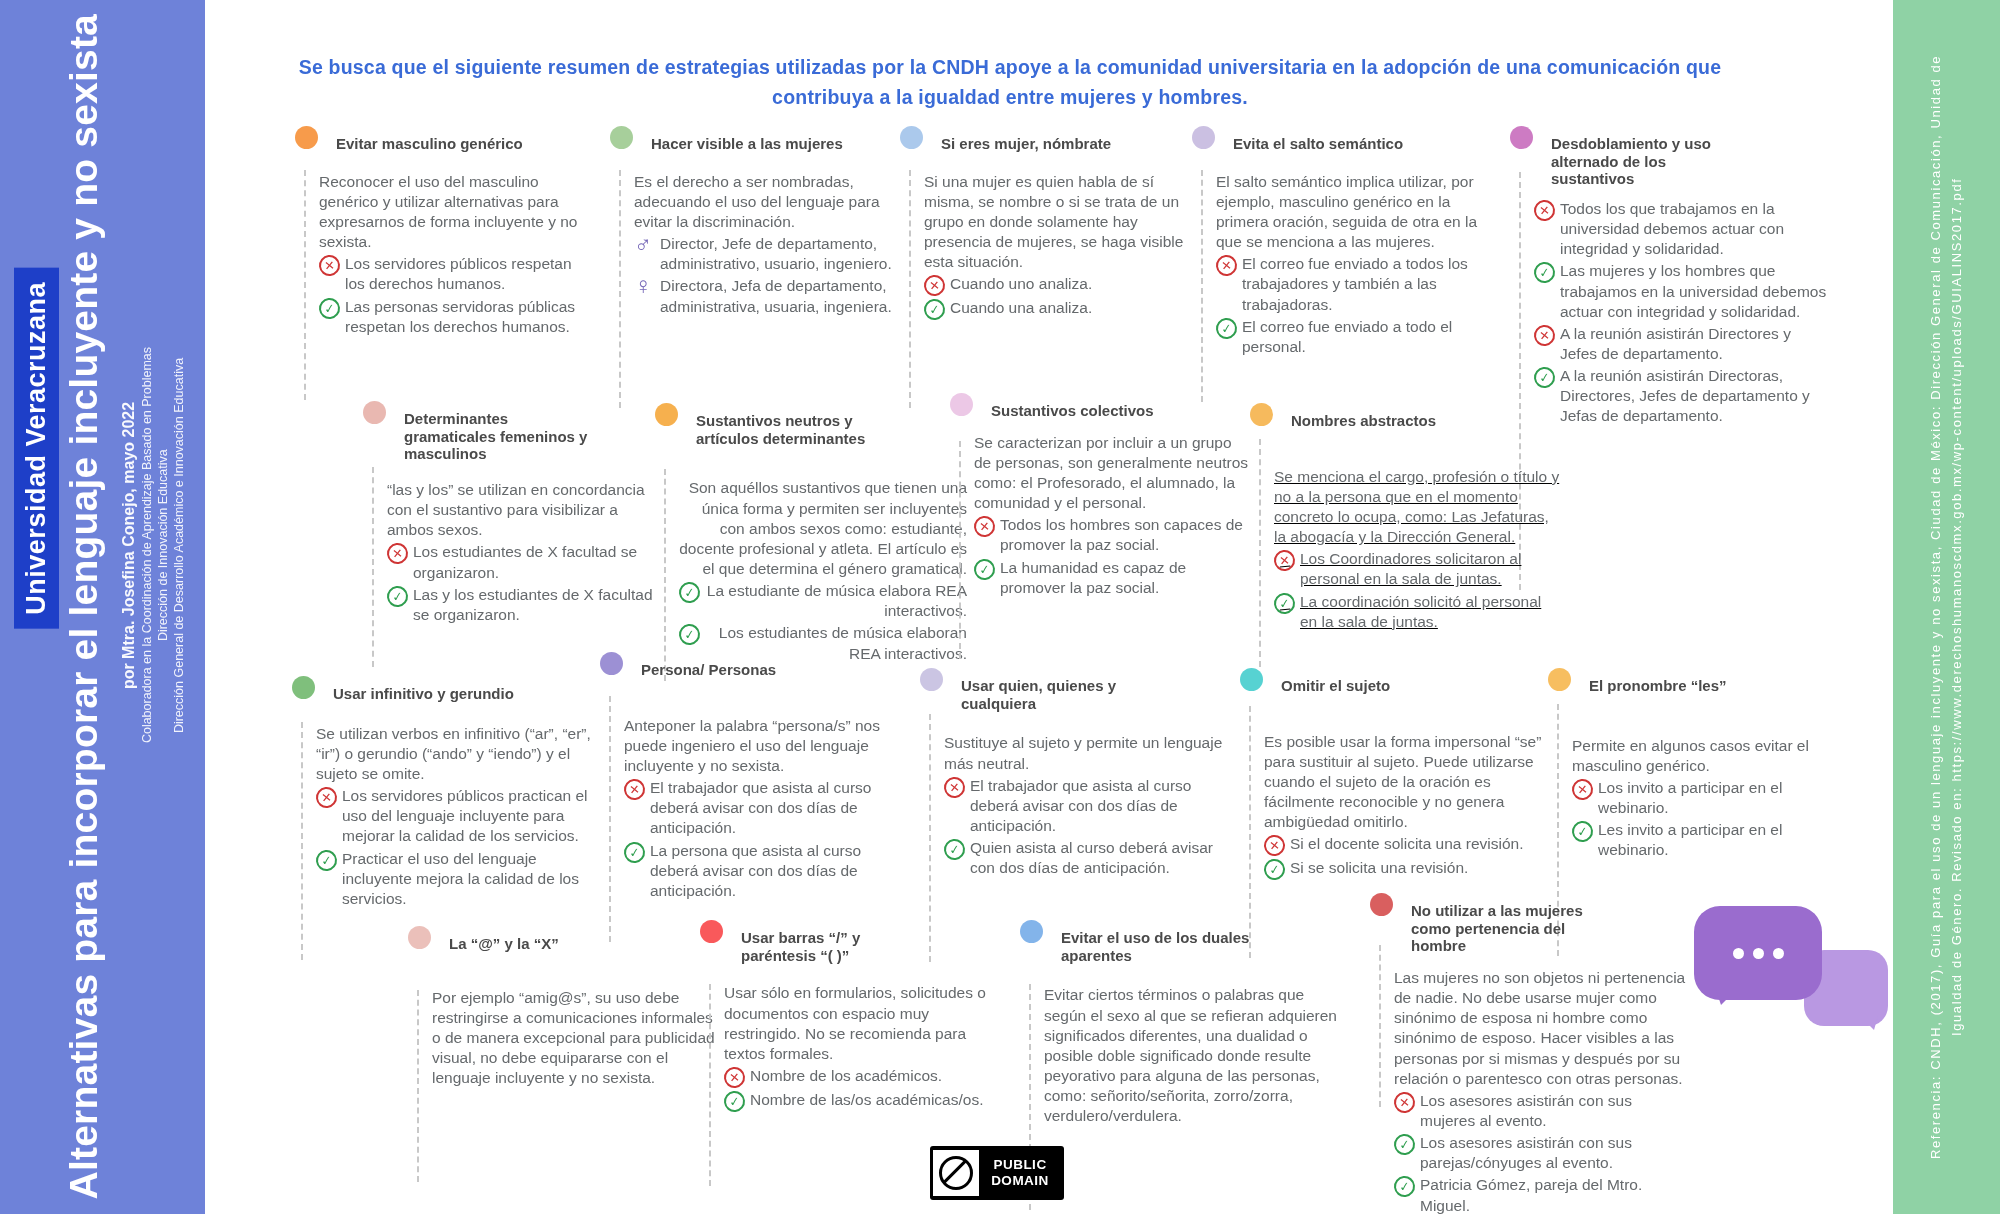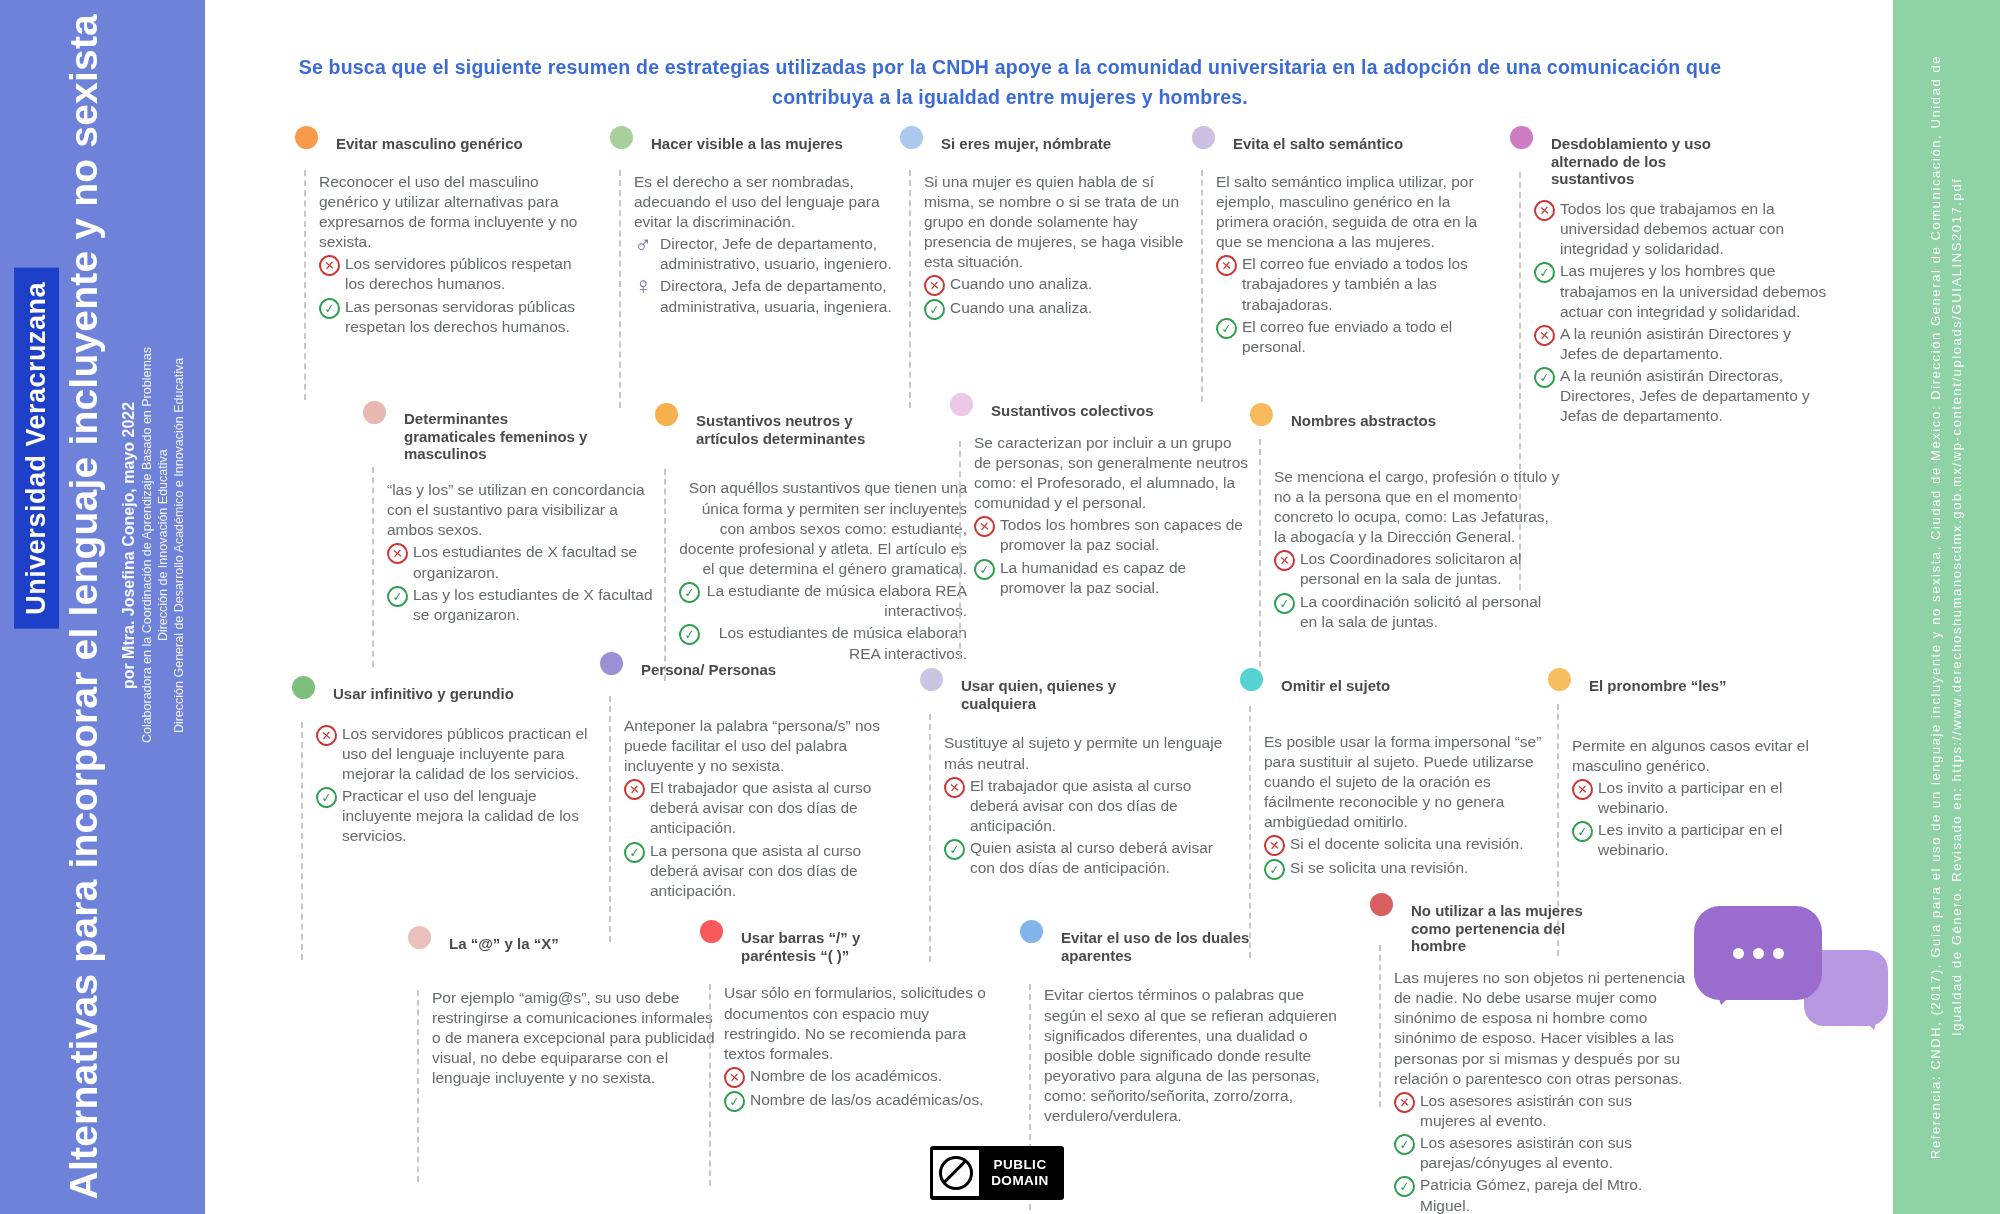--- a/index.html
+++ b/index.html
@@ -291,21 +291,21 @@
           </div>
         </div>
       </div>
     </section>
     <section class="card" style="left: 1250px; top: 405px; width: 312px;">
       <div class="card-head">
         <span class="dot" style="background: rgb(246, 186, 93);"></span>
         <h3 class="card-title">Nombres abstractos</h3>
       </div>
       <div class="dash" style="top: 34px; height: 228px;"></div>
-      <div class="card-body" style="margin-top: 30px;">
+      <div class="card-body" style="margin-top: 30px; text-decoration: underline;">
         <p class="card-desc">Se menciona el cargo, profesión o título y no a la persona que en el momento concreto lo ocupa, como: Las Jefaturas, la abogacía y la Dirección General.</p>
         <div class="examples">
           <div class="example">
             <span class="ex-icon">
               <span class="ring cross-ic">✕</span>
             </span>
             <span class="ex-text">Los Coordinadores solicitaron al personal en la sala de juntas.</span>
           </div>
           <div class="example">
             <span class="ex-icon">
@@ -316,20 +316,21 @@
         </div>
       </div>
     </section>
     <section class="card" style="left: 292px; top: 678px; width: 300px;">
       <div class="card-head">
         <span class="dot" style="background: rgb(127, 191, 124);"></span>
         <h3 class="card-title">Usar infinitivo y gerundio</h3>
       </div>
       <div class="dash" style="top: 44px; height: 238px;"></div>
       <div class="card-body" style="margin-top: 14px;">
+        <p class="card-desc">Se utilizan verbos en infinitivo (“ar”, “er”, “ir”) o gerundio (“ando” y “iendo”) y el sujeto se omite.</p>
         <div class="examples">
           <div class="example">
             <span class="ex-icon">
               <span class="ring cross-ic">✕</span>
             </span>
             <span class="ex-text">Los servidores públicos practican el uso del lenguaje incluyente para mejorar la calidad de los servicios.</span>
           </div>
           <div class="example">
             <span class="ex-icon">
               <span class="ring check-ic">✓</span>
@@ -339,21 +340,21 @@
         </div>
       </div>
     </section>
     <section class="card" style="left: 600px; top: 654px; width: 312px;">
       <div class="card-head">
         <span class="dot" style="background: rgb(156, 144, 212);"></span>
         <h3 class="card-title">Persona/ Personas</h3>
       </div>
       <div class="dash" style="top: 42px; height: 246px;"></div>
       <div class="card-body" style="margin-top: 30px;">
-        <p class="card-desc">Anteponer la palabra “persona/s” nos puede facilitar el uso del palabra incluyente y no sexista.</p>
+        <p class="card-desc">Anteponer la palabra “persona/s” nos puede ingeniero el uso del lenguaje incluyente y no sexista.</p>
         <div class="examples">
           <div class="example">
             <span class="ex-icon">
               <span class="ring cross-ic">✕</span>
             </span>
             <span class="ex-text">El trabajador que asista al curso deberá avisar con dos días de anticipación.</span>
           </div>
           <div class="example">
             <span class="ex-icon">
               <span class="ring check-ic">✓</span>

